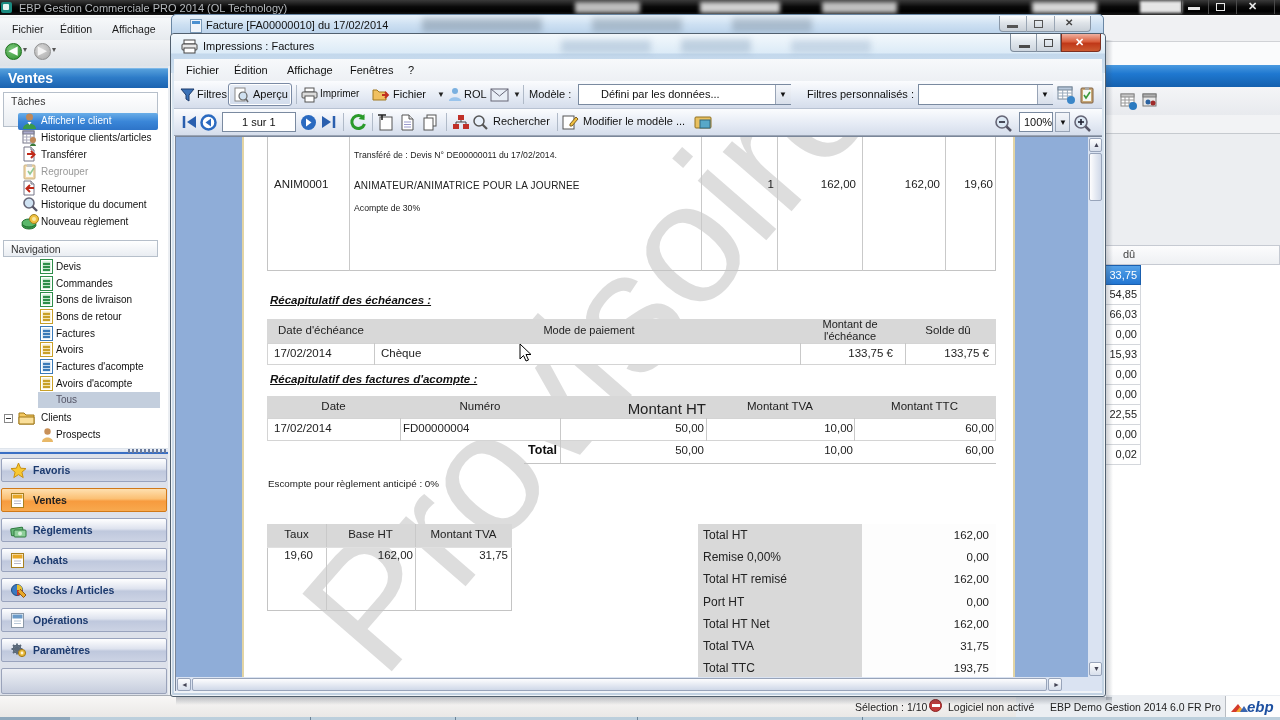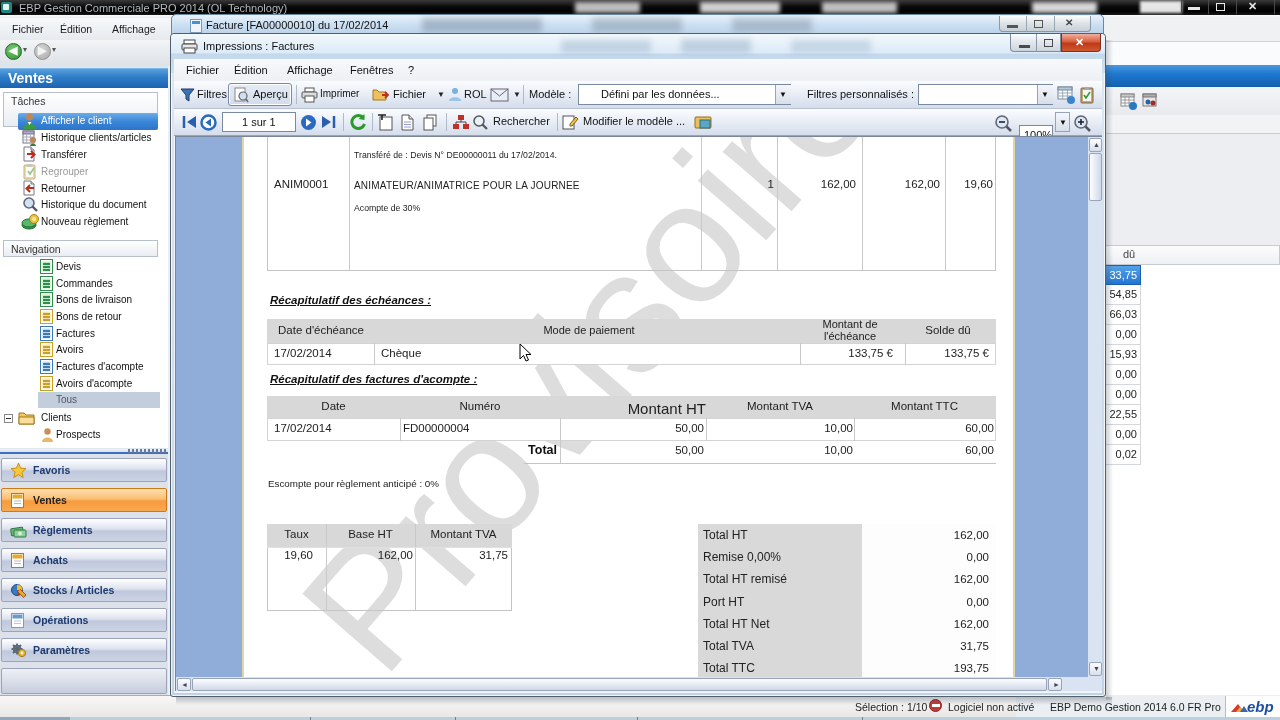--- a/index.html
+++ b/index.html
@@ -491,21 +491,21 @@
   <div class="txt" style="left:409px;top:6px;font-size:11px;color:#111">Modifier le modèle ...</div>
   <svg class="a" style="left:520px;top:6px" width="19" height="15" viewBox="0 0 19 15">
       <rect x="1" y="2" width="16" height="11" rx="1" fill="#e8c060" stroke="#907020"></rect>
       <rect x="6" y="5" width="10" height="8" fill="#58a8c8" stroke="#306880"></rect>
     </svg>
   <svg class="a" style="left:820px;top:5px" width="19" height="18" viewBox="0 0 19 18">
       <circle cx="8" cy="8" r="6" fill="#dce8f4" stroke="#667" stroke-width="1.6"></circle>
       <line x1="5" y1="8" x2="11" y2="8" stroke="#223" stroke-width="1.6"></line>
       <line x1="12.5" y1="12.5" x2="17" y2="17" stroke="#556" stroke-width="2.5"></line>
     </svg>
-  <div class="a" style="left:845px;top:16px;width:34px;height:20px;background:#fff;border:1px solid #7a8aa0">
+  <div class="a" style="left:845px;top:3px;width:34px;height:20px;background:#fff;border:1px solid #7a8aa0">
       <div class="txt" style="left:4px;top:3px;font-size:11px;color:#111">100%</div>
     </div>
   <div class="a" style="left:881px;top:3px;width:15px;height:20px;background:linear-gradient(#f4f6fa,#d8dfea);border:1px solid #98a4b6">
       <div class="txt" style="left:3px;top:5px;font-size:8px;color:#111">▼</div>
     </div>
   <svg class="a" style="left:899px;top:5px" width="19" height="18" viewBox="0 0 19 18">
       <circle cx="8" cy="8" r="6" fill="#dce8f4" stroke="#667" stroke-width="1.6"></circle>
       <line x1="5" y1="8" x2="11" y2="8" stroke="#223" stroke-width="1.6"></line>
       <line x1="8" y1="5" x2="8" y2="11" stroke="#223" stroke-width="1.6"></line>
       <line x1="12.5" y1="12.5" x2="17" y2="17" stroke="#556" stroke-width="2.5"></line>

